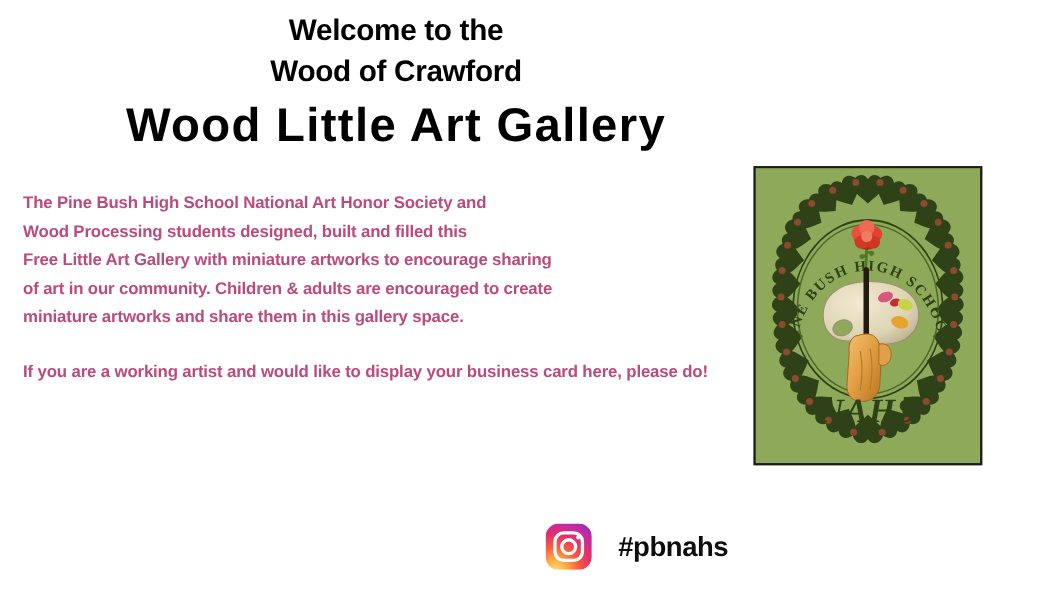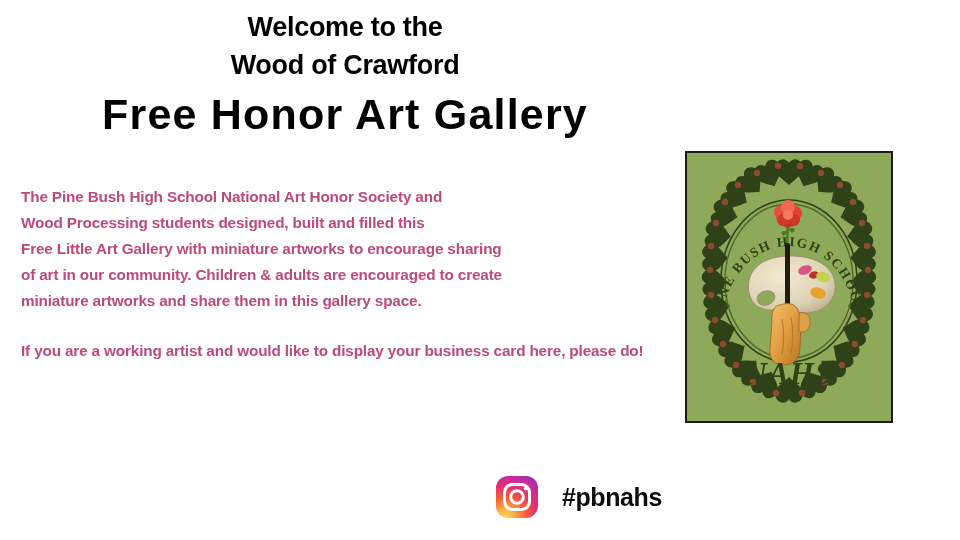--- a/index.html
+++ b/index.html
@@ -16,20 +16,21 @@
   }
 
   
   .heading-block {
     position: absolute;
     left: 0;
     top: 0;
     width: 690px;
     text-align: center;
     padding-top: 8px;
+    padding-left: 15px;
   }
   .welcome-line-1,
   .welcome-line-2 {
     font-size: 27px;
     font-weight: bold;
     color: #000000;
     line-height: 38px;
     letter-spacing: -0.3px;
   }
   .gallery-title {
@@ -38,21 +39,21 @@
     color: #000000;
     line-height: 56px;
     letter-spacing: 1.2px;
     margin-top: 2px;
   }
 
   
   .body-copy {
     position: absolute;
     left: 21px;
-    top: 184px;
+    top: 172px;
     width: 655px;
   }
   .para {
     color: #bb4a7d;
     font-size: 15.3px;
     font-weight: bold;
     line-height: 26px;
     letter-spacing: -0.15px;
     margin: 0 0 24px 0;
     white-space: pre-line;
@@ -97,21 +98,21 @@
     width: 100%;
     height: 100%;
   }
 </style>
 </head>
 <body>
 
 <div class="heading-block">
   <div class="welcome-line-1">Welcome to the</div>
   <div class="welcome-line-2">Wood of Crawford</div>
-  <div class="gallery-title">Free Honor Art Gallery</div>
+  <div class="gallery-title">Wood Little Art Gallery</div>
 </div>
 
 <div class="body-copy">
   <p class="para">The Pine Bush High School National Art Honor Society and
 Wood Processing students designed, built and filled this
 Free Little Art Gallery with miniature artworks to encourage sharing
 of art in our community.  Children &amp; adults are encouraged to create
 miniature artworks and share them in this gallery space.</p>
   <p class="para">If you are a working artist and would like to display your business card here, please do!</p>
 </div>

